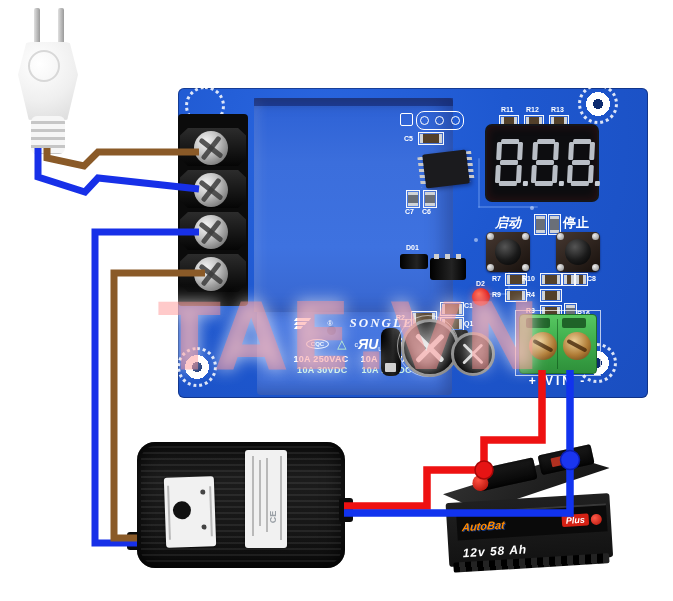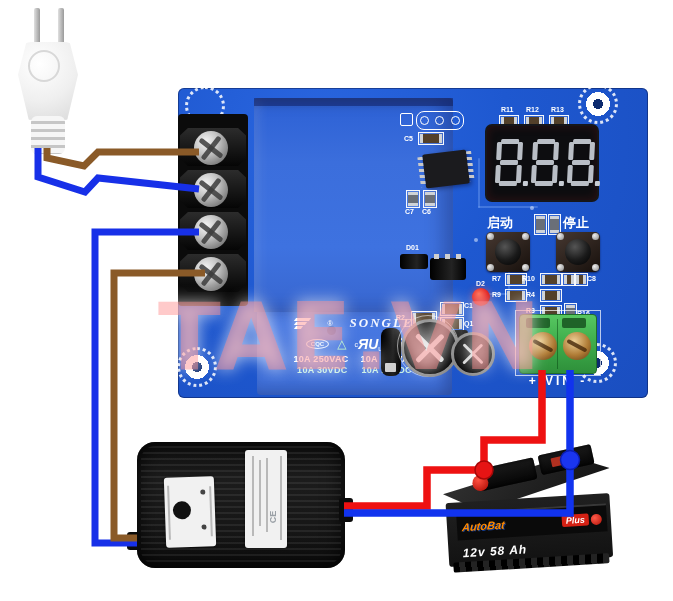--- a/index.html
+++ b/index.html
@@ -245,21 +245,21 @@
           <div class="seg sB"></div>
           <div class="seg sC"></div>
           <div class="seg sD"></div>
           <div class="seg sE"></div>
           <div class="seg sF"></div>
           <div class="seg sG"></div>
           <div class="dp"></div>
         </div>
       </div>
 
-    <div class="silk" style="left:309px;top:126px;font-size:13px;font-family:'DejaVu Sans',sans-serif;">启动</div>
+    <div class="silk" style="left:317px;top:126px;font-size:13px;font-family:'DejaVu Sans',sans-serif;font-style:italic;">启动</div>
     <div class="silk" style="left:385px;top:126px;font-size:13px;font-family:'DejaVu Sans',sans-serif;">停止</div>
     <div class="smdbox" style="left:356px;top:126px;width:9px;height:17px;">
         <div class="chipv"></div>
       </div>
     <div class="smdbox" style="left:370px;top:126px;width:9px;height:17px;">
         <div class="chipv"></div>
       </div>
     <div class="tact" style="left:308px;top:144px;">
       <span class="pin" style="left:1px;top:1px;"></span>
         <span class="pin" style="right:1px;top:1px;"></span>

